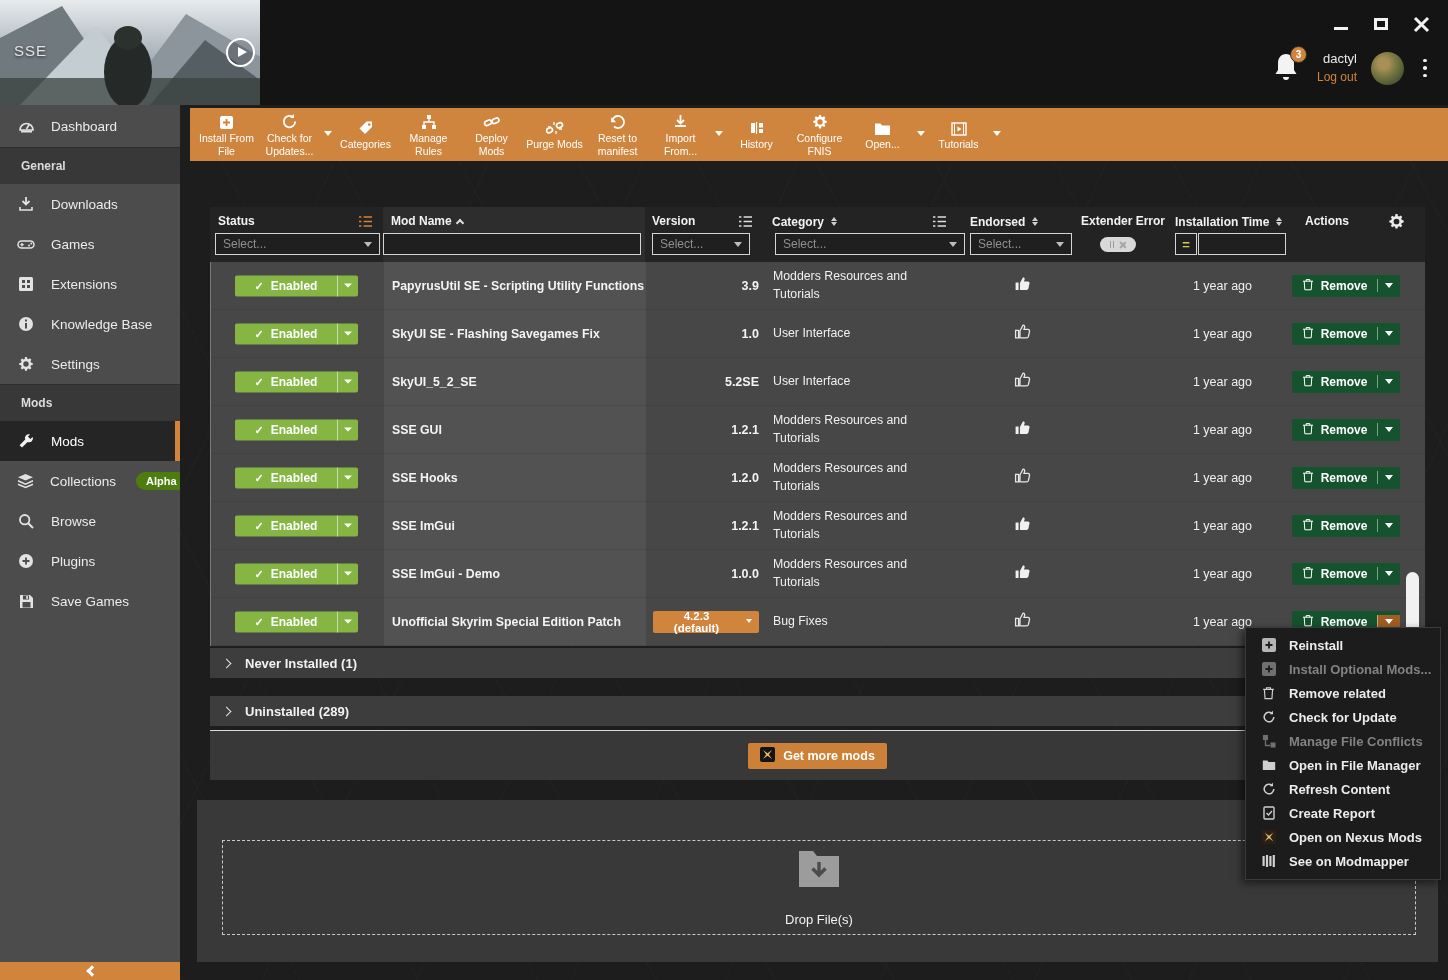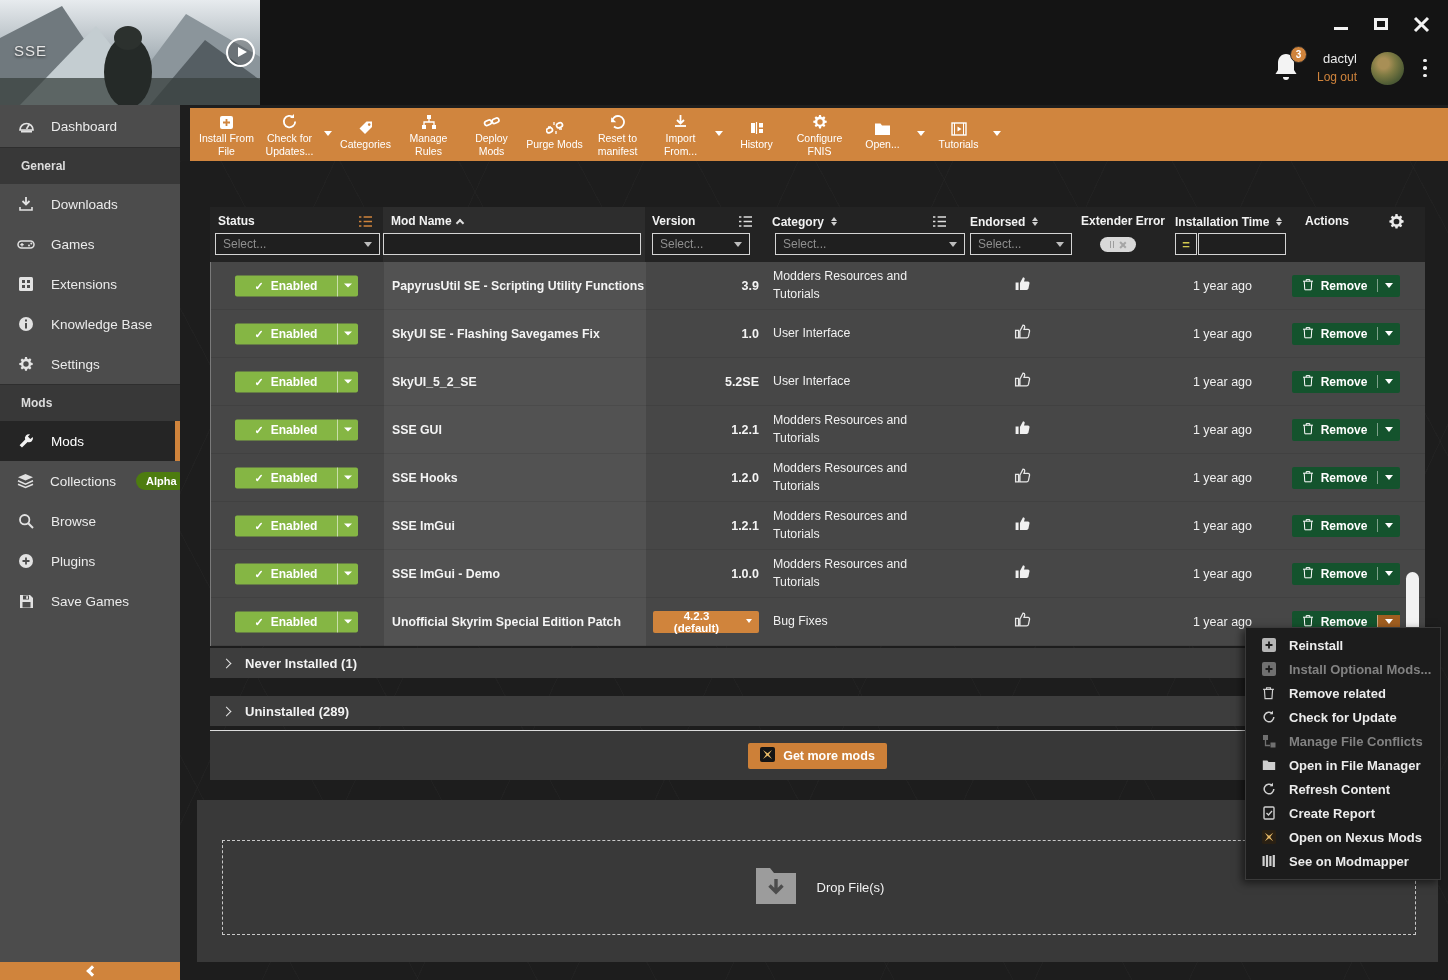--- a/index.html
+++ b/index.html
@@ -101,21 +101,21 @@
   .br-caret { width:23px; border-left:1px solid rgba(255,255,255,.45); display:flex; align-items:center; justify-content:center; }
   .br-caret.pressed { background:#a05e20; }
 
   
   .group { position:absolute; left:0; width:1215px; height:30px; background:#3d3d3d; display:flex; align-items:center; padding-left:13px; gap:15px; color:#f2f2f2; font-size:13px; font-weight:bold; cursor:pointer; }
   .chev-r { width:7px; height:7px; border-right:1.8px solid #e6e6e6; border-top:1.8px solid #e6e6e6; transform:rotate(45deg); }
   .strip { position:absolute; left:0; top:535px; width:1215px; height:50px; background:#383838; border-top:1px solid #dcdcdc; display:flex; align-items:center; justify-content:center; }
   .btn-getmore { height:26px; background:#cd8038; border:none; border-radius:2px; color:#fff; font-family:inherit; font-size:12.5px; font-weight:bold; display:flex; align-items:center; gap:8px; padding:0 12px; cursor:pointer; }
 
   .droppanel { position:absolute; left:-13px; top:605px; width:1241px; height:162px; background:#393939; }
-  .dropzone { position:absolute; left:25px; right:22px; top:40px; bottom:27px; border:1px dashed #c9c9c9; display:flex; align-items:center; justify-content:center; gap:19px; }
+  .dropzone { position:absolute; left:25px; right:22px; top:40px; bottom:27px; border:1px dashed #c9c9c9; display:flex; flex-direction:column; align-items:center; justify-content:center; gap:19px; }
   .dz-label { color:#f2f2f2; font-size:13px; }
 
   
   .scroll-thumb { position:absolute; left:1406px; top:572px; width:13px; height:88px; border-radius:7px; background:#f2f2f2; z-index:5; cursor:pointer; }
 
   
   .ctx { position:absolute; left:1245px; top:627px; width:196px; background:#1c1c1c; border:1px solid #3a3a3a; box-shadow:-3px 3px 8px rgba(0,0,0,.55); z-index:10; padding:5px 0 6px; }
   .ctx-item { height:24px; display:flex; align-items:center; padding-left:15px; gap:13px; color:#ececec; font-size:13px; font-weight:bold; cursor:pointer; }
   .ctx-item.disabled { color:#828282; }
   .ctx-item.disabled .cicon { opacity:.55; }

